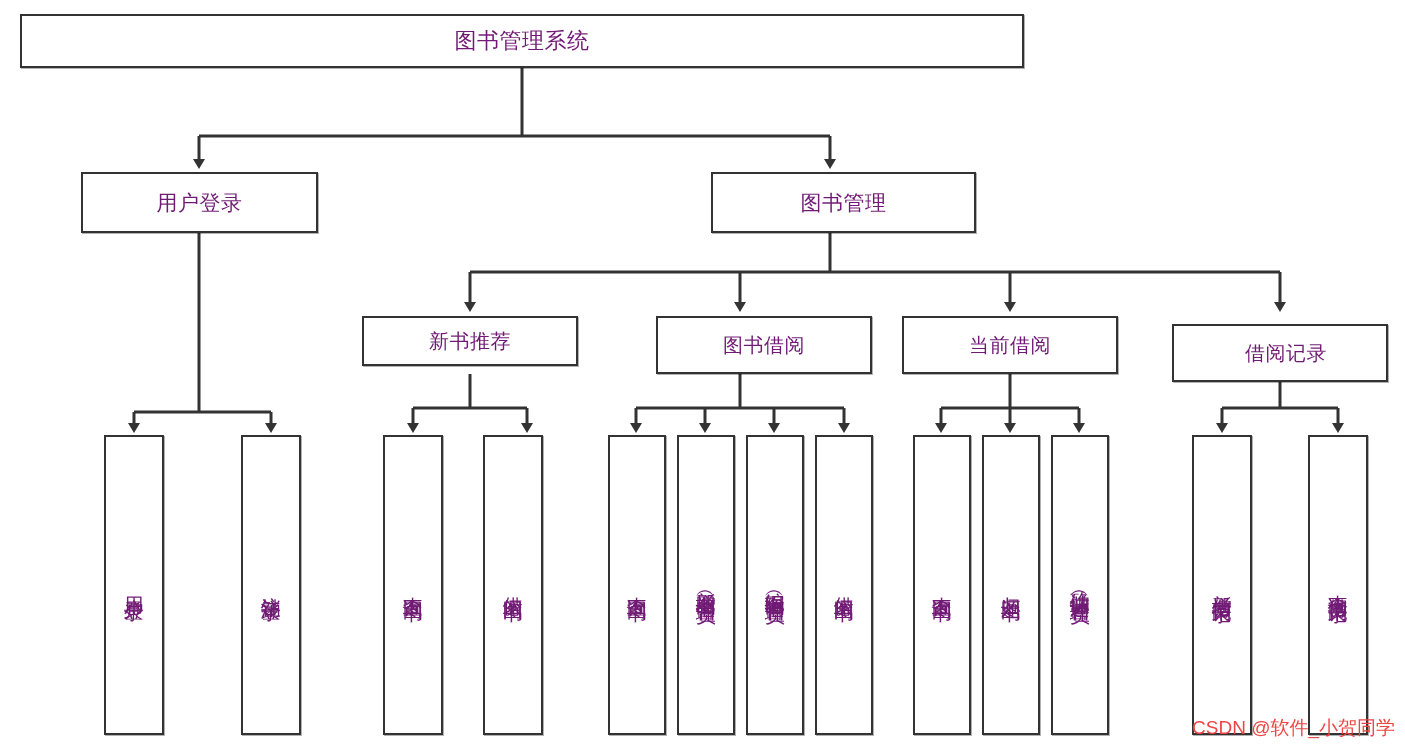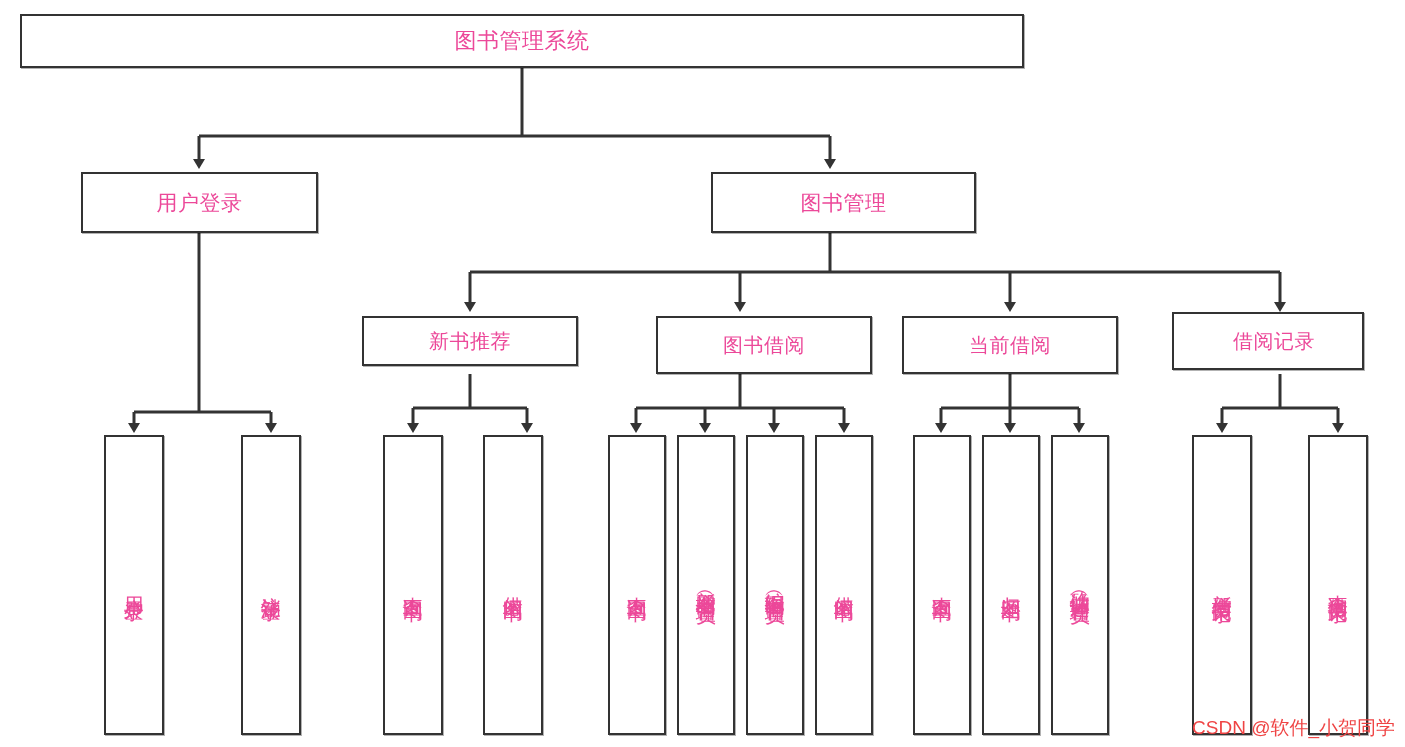--- a/index.html
+++ b/index.html
@@ -25,21 +25,21 @@
     height: 747px;
   }
   .node {
     position: absolute;
     box-sizing: border-box;
     border: 2px solid #333333;
     background: #ffffff;
     display: flex;
     align-items: center;
     justify-content: center;
-    color: #ec4899;
+    color: #701a75;
     box-shadow: 1px 1px 0 rgba(0,0,0,0.30);
   }
   .node-label {
     white-space: nowrap;
     letter-spacing: 0.5px;
   }
   .node.level-0 .node-label { font-size: 22px; }
   .node.level-1 .node-label { font-size: 21px; }
   .node.level-2 .node-label { font-size: 20px; }
   .node.leaf {
@@ -139,21 +139,21 @@
 
   <div class="node level-2" style="left:362px; top:316px; width:216px; height:50px;">
     <span class="node-label">新书推荐</span>
   </div>
   <div class="node level-2" style="left:632px; top:316px; width:216px; height:58px;margin-left:24px;">
     <span class="node-label">图书借阅</span>
   </div>
   <div class="node level-2" style="left:902px; top:316px; width:216px; height:58px;">
     <span class="node-label">当前借阅</span>
   </div>
-  <div class="node level-2" style="left:1172px; top:312px; width:192px; height:58px;padding-left:12px;">
+  <div class="node level-2" style="left:1172px; top:324px; width:216px; height:58px;padding-left:12px;">
     <span class="node-label">借阅记录</span>
   </div>
 
   <div class="node leaf" style="left:104px; top:435px; width:60px; height:300px;">
     <div class="leaf-inner">
       <span class="node-label">用户登录</span>
     </div>
   </div>
   <div class="node leaf" style="left:241px; top:435px; width:60px; height:300px;">
     <div class="leaf-inner">

